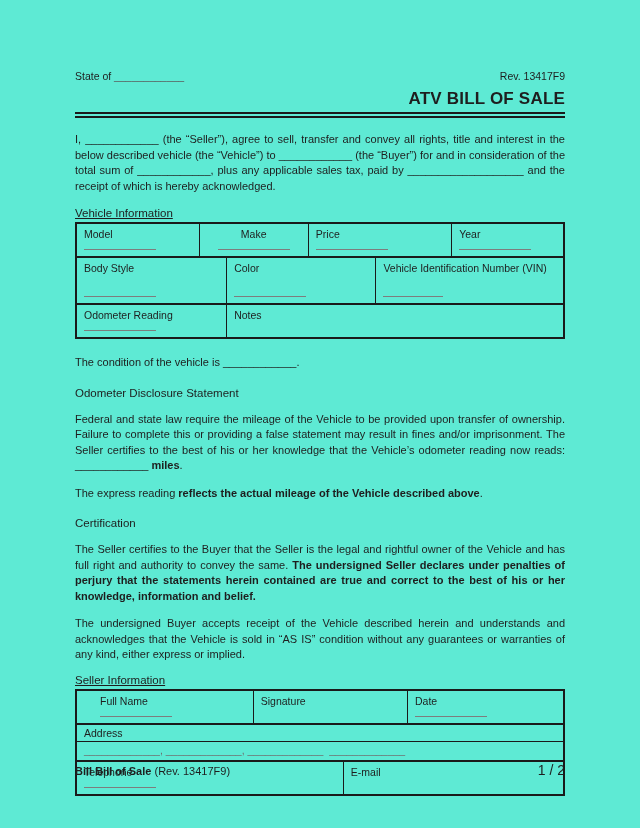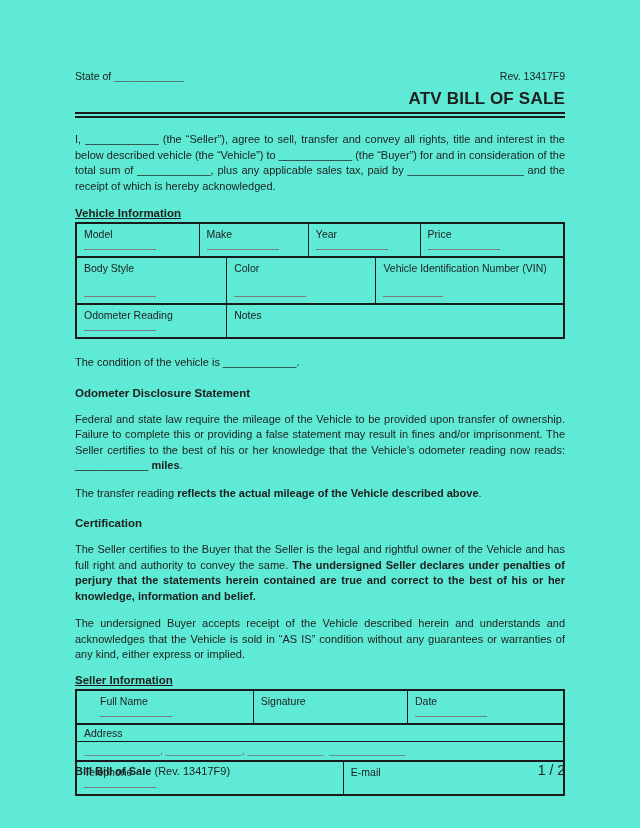--- a/index.html
+++ b/index.html
@@ -18,38 +18,38 @@
 
   
   .title { margin-top:8px; text-align:right; font-size:17px; font-weight:bold; letter-spacing:0.2px; line-height:18px; }
   .rule { margin-top:4px; }
   .rule .rl { height:2px; background:#1a1a1a; }
   .rule .rl.b { margin-top:2px; }
 
   
   .para { margin:0; margin-top:14px; font-size:11px; line-height:15.5px; text-align:justify; }
   .para.tight { margin-top:12px; }
-  .sec { margin-top:13px; font-size:11.5px; font-weight:bold; line-height:13px; }
+  .sec { margin-top:13px; font-size:11.5px; font-weight:normal; line-height:13px; }
   .sec.u { text-decoration:underline; margin-bottom:2px; }
   .sec.mt16 { margin-top:16px; }
 
   
   .tbl { border:2px solid #1a1a1a; }
   .trow { display:flex; }
   .trow + .trow { border-top:2px solid #1a1a1a; }
   .trow.thin-top { border-top-width:1px; }
   .cell { box-sizing:border-box; padding:4px 7px; display:flex; flex-direction:column; justify-content:space-between; }
   .cell + .cell { border-left:1px solid #1a1a1a; }
   .cl { font-size:10.5px; line-height:12px; }
   .bl { width:72px; border-bottom:1px solid #7d7d7d; height:8px; margin-bottom:2px; }
   .bl.narrow { width:60px; }
   .h32 { min-height:32px; }
 
   
-  .w-model{width:25%;} .w-make{width:22.5%;} .w-year{width:23%;} .w-price{width:29.5%;}
+  .w-model{width:25%;} .w-make{width:22.5%;align-items:center;} .w-year{width:23%;} .w-price{width:29.5%;}
   .w-body{width:30.7%;gap:14px;} .w-color{width:30.7%;} .w-vin{width:38.6%;}
   .w-odo{width:30.7%;} .w-notes{width:69.3%;}
 
   
   .w-fullname{width:34%;margin-left:16px;} .w-signature{width:32.8%;} .w-date{width:33.2%;}
   .w-phone{width:54.7%;} .w-email{width:45.3%;}
   .addr-label-row { min-height:14px; }
   .addr-label-row .cell { padding:2px 7px; width:100%; }
   .addr-blank-row { min-height:18px; }
   .addr-blank-row .cell { padding:2px 7px 4px 7px; width:100%; justify-content:flex-end; }
@@ -83,26 +83,26 @@
     <div class="tbl">
       <div class="trow h32">
         <div class="cell w-model">
           <div class="cl">Model</div>
           <div class="bl"></div>
         </div>
         <div class="cell w-make">
           <div class="cl">Make</div>
           <div class="bl"></div>
         </div>
+        <div class="cell w-price">
+          <div class="cl">Price</div>
+          <div class="bl"></div>
+        </div>
         <div class="cell w-year">
           <div class="cl">Year</div>
-          <div class="bl"></div>
-        </div>
-        <div class="cell w-price">
-          <div class="cl">Price</div>
           <div class="bl"></div>
         </div>
       </div>
       <div class="trow h32">
         <div class="cell w-body">
           <div class="cl">Body Style</div>
           <div class="bl"></div>
         </div>
         <div class="cell w-color">
           <div class="cl">Color</div>
@@ -121,21 +121,21 @@
         <div class="cell w-notes">
           <div class="cl">Notes</div>
         </div>
       </div>
     </div>
 
     <p class="para" style="margin-top:16px;">The condition of the vehicle is ____________.</p>
 
     <div class="sec mt16">Odometer Disclosure Statement</div>
     <p class="para tight"><span>Federal and state law require the mileage of the Vehicle to be provided upon transfer of ownership. Failure to complete this or providing a false statement may result in fines and/or imprisonment. The Seller certifies to the best of his or her knowledge that the Vehicle’s odometer reading now reads: ____________ </span><b>miles</b><span>.</span></p>
-    <p class="para tight"><span>The transfer reading </span><b>reflects the actual mileage of the Vehicle described above</b><span>.</span></p>
+    <p class="para tight"><span>The express reading </span><b>reflects the actual mileage of the Vehicle described above</b><span>.</span></p>
 
     <div class="sec mt16">Certification</div>
     <p class="para tight"><span>The Seller certifies to the Buyer that the Seller is the legal and rightful owner of the Vehicle and has full right and authority to convey the same. </span><b>The undersigned Seller declares under penalties of perjury that the statements herein contained are true and correct to the best of his or her knowledge, information and belief.</b></p>
     <p class="para tight">The undersigned Buyer accepts receipt of the Vehicle described herein and understands and acknowledges that the Vehicle is sold in “AS IS” condition without any guarantees or warranties of any kind, either express or implied.</p>
 
     <div class="sec u" style="margin-top:11px;">Seller Information</div>
     <div class="tbl">
       <div class="trow h32">
         <div class="cell w-fullname">
           <div class="cl">Full Name</div>

